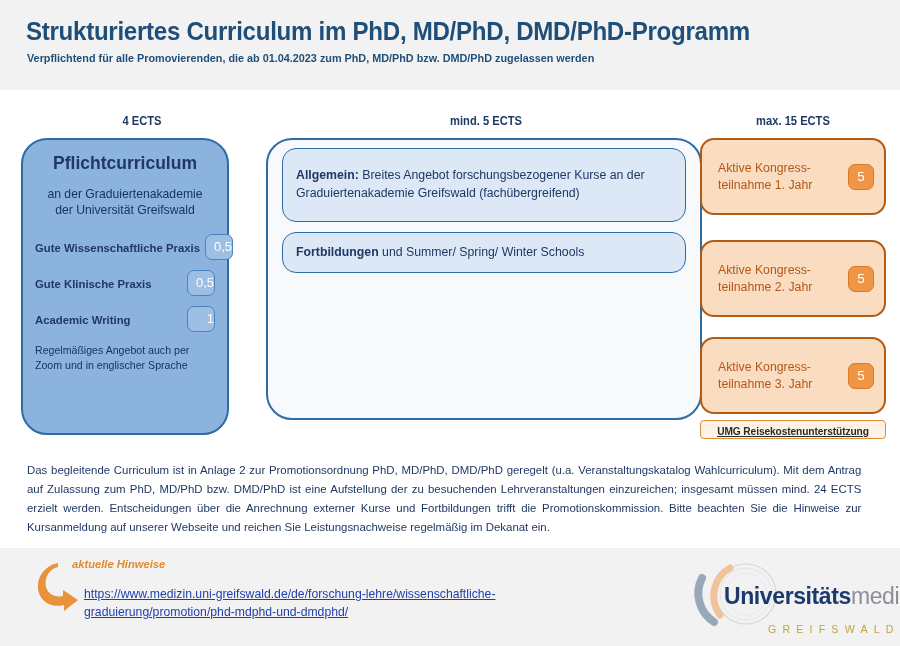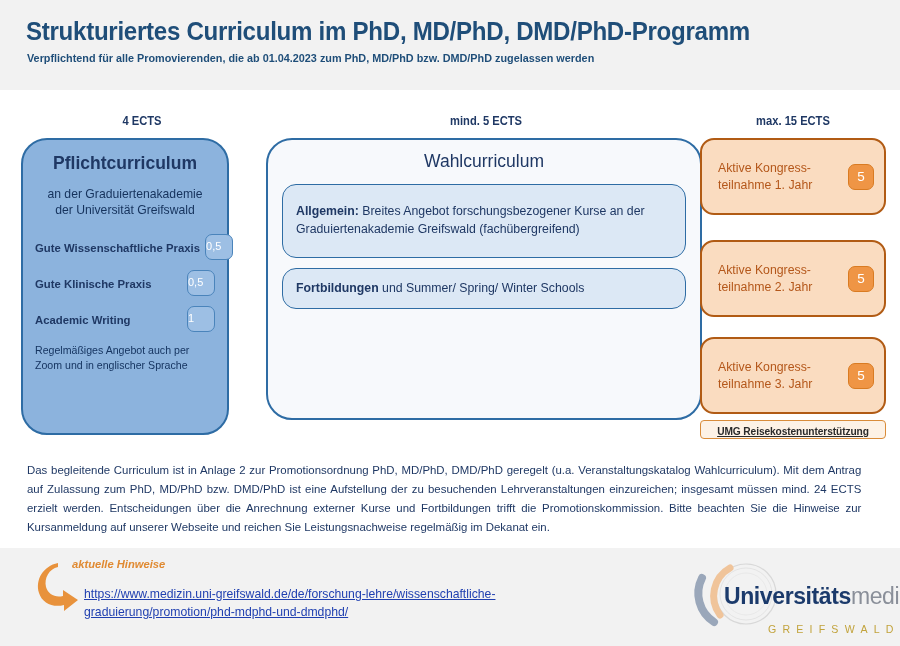--- a/index.html
+++ b/index.html
@@ -113,23 +113,23 @@
   }
   .ects-badge {
     width: 28px;
     height: 26px;
     flex: 0 0 28px;
     box-sizing: border-box;
     background: #9dbfe4;
     border: 1.5px solid #4a84bb;
     border-radius: 7px;
     color: #ffffff;
-    font-size: 11px;
+    font-size: 13px;
     line-height: 23px;
-    text-align: left;
+    text-align: right;
   }
   .panel-left-note {
     font-size: 10.6px;
     color: #163561;
     line-height: 1.35;
     margin-top: 9px;
   }
 
   
   .panel-middle {
@@ -337,21 +337,20 @@
       </div>
       <div class="course-row">
         <span class="course-label">Academic Writing</span>
         <span class="ects-badge">1</span>
       </div>
     </div>
     <div class="panel-left-note">Regelmäßiges Angebot auch per Zoom und in englischer Sprache</div>
   </div>
 
   <div class="panel-middle">
-    <div class="panel-middle-title">Wahlcurriculum</div>
 
     <div class="sub-box">
       <b>Allgemein:</b><span> Breites Angebot forschungsbezogener Kurse an der Graduiertenakademie Greifswald (fachübergreifend)</span>
     </div>
 
 
     <div class="sub-box single">
       <b>Fortbildungen</b><span> und Summer/ Spring/ Winter Schools</span>
     </div>
   </div>

